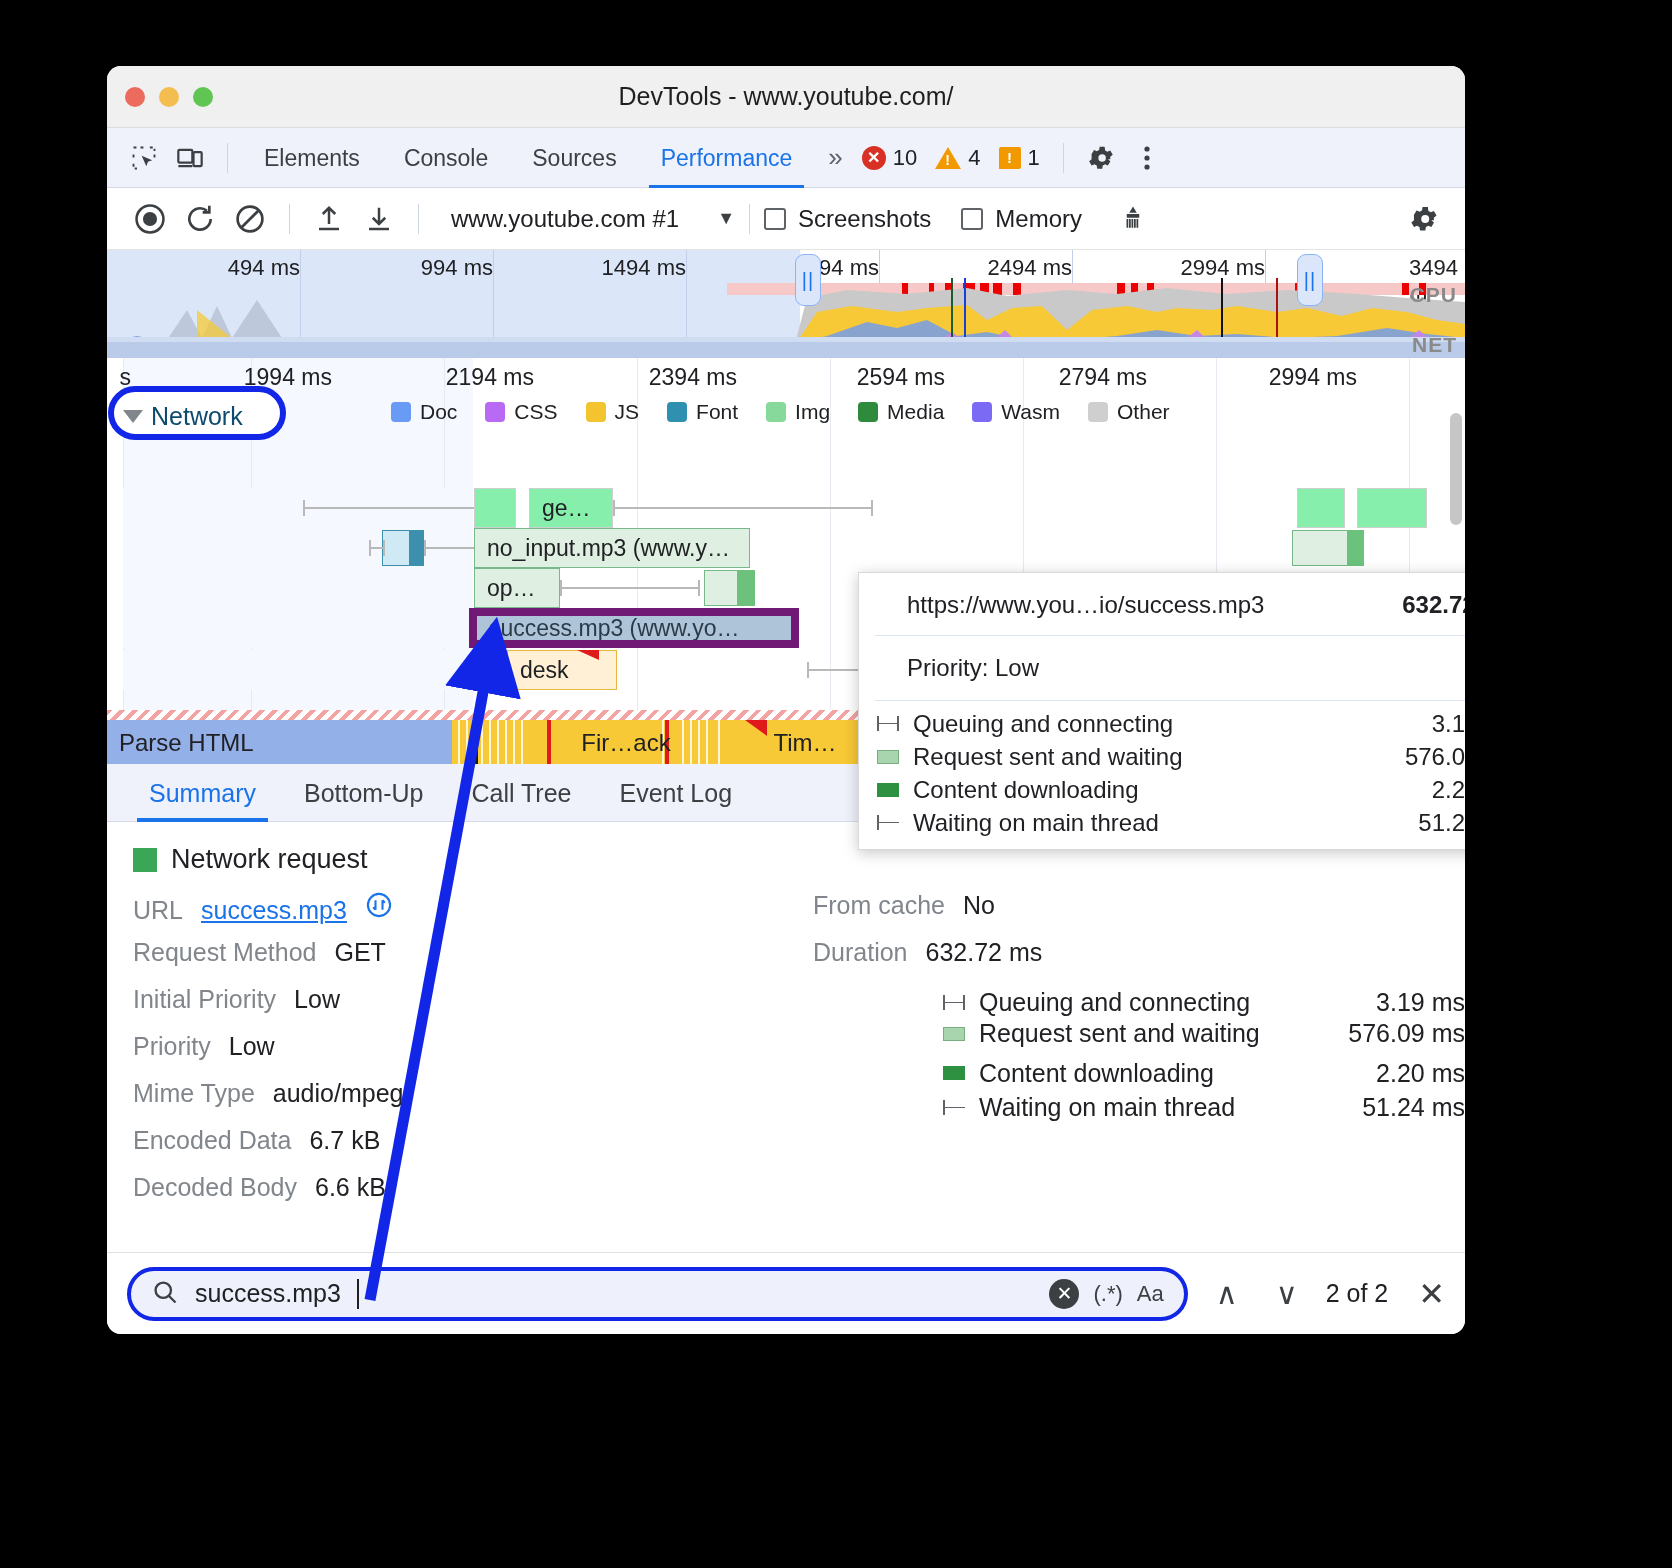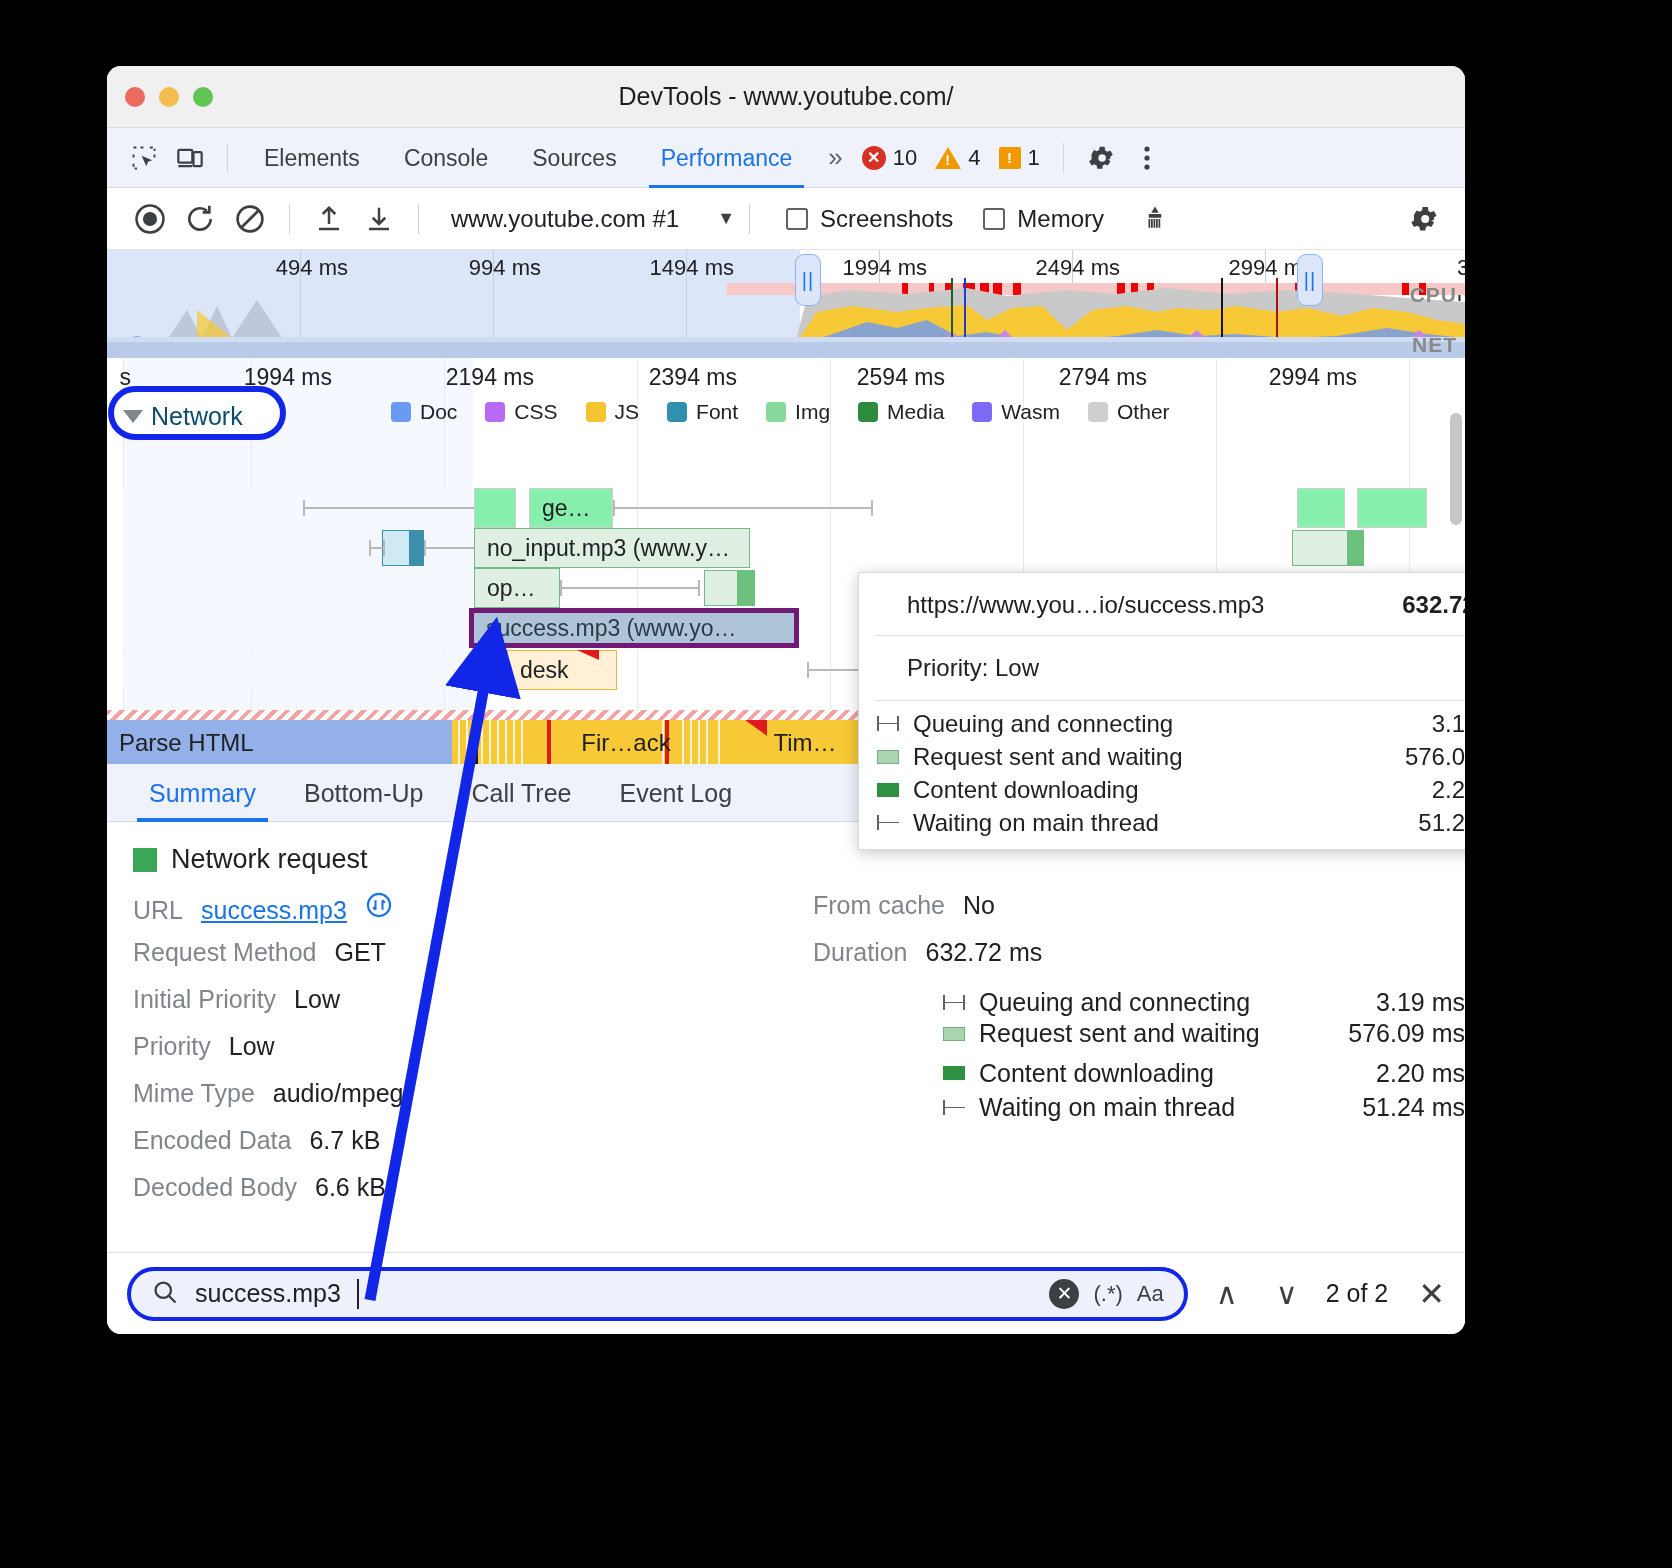--- a/index.html
+++ b/index.html
@@ -75,26 +75,26 @@
     display:flex;align-items:center;justify-content:center; border-radius:2px 2px 2px 0;}
 
   
   .perftoolbar {
     height: 62px; background:#fff; border-bottom:1px solid #e3e3e3;
     display:flex; align-items:center; padding-left: 18px; gap: 0;
   }
   .pt-icon { width:50px;height:50px;display:flex;align-items:center;justify-content:center;color:#3c4043; }
   .sel-label { font-size:24px; color:#202124; margin-left: 18px; }
   .caret-dn { margin-left:38px; font-size:18px; color:#3c4043; }
-  .cbx { display:flex; align-items:center; gap:12px; font-size:24px; color:#202124;margin-left:22px; }
+  .cbx { display:flex; align-items:center; gap:12px; font-size:24px; color:#202124; }
   .cbx .box { width:22px;height:22px;border:2px solid #5f6368;border-radius:3px; }
 
   
   .overview { height: 108px; position:relative; background:#dce6f9; overflow:hidden; }
-  .ov-tick { position:absolute; top:5px; font-size:22px; color:#202124; transform:translateX(-100%);margin-left:48px; }
+  .ov-tick { position:absolute; top:5px; font-size:22px; color:#202124; transform:translateX(-100%); }
   .ov-vline { position:absolute; top:0; bottom:0; width:1px; background:#c2cfe8; }
   .ov-white { position:absolute; top:0; bottom:0; background:#ffffff; }
   .ov-cpu { position:absolute; right:8px; top:33px; font-size:21px; color:#8a8a8a; font-weight:bold; letter-spacing:1px;}
   .ov-net { position:absolute; right:8px; bottom:1px; font-size:21px; color:#8a8a8a; font-weight:bold; letter-spacing:1px;}
   .ov-netband { position:absolute; left:0; right:0; bottom:0; height:16px; background:#b9cbe8; }
   .ov-netband2 { position:absolute; left:0; right:0; bottom:16px; height:5px; background:#cfdcf2; }
   .handle {
     position:absolute; top:4px; width:26px; height:52px; border-radius:9px;
     background:#dbe6fb; border:1px solid #8ab4f8;
     display:flex;align-items:center;justify-content:center;
@@ -121,21 +121,21 @@
     border:6px solid #1226e8; border-radius:28px; background:#fff;
   }
 
   .reqrow { position:absolute; height:40px; }
   .reqbar {
     position:absolute; top:0; height:40px; border:1px solid #78b98a;
     background:#dff0e2; font-size:23px; color:#202124;
     display:flex; align-items:center; padding-left:12px; white-space:nowrap; overflow:hidden;
   }
   .reqbar.gray { background:#86efac; border-color:#cfcfcf; }
-  .reqbar.sel { background:#aec4d8; border:5px solid #701a75; color:#2b3a49; }
+  .reqbar.sel { background:#aec4d8; border:8px solid #701a75; color:#2b3a49; }
   .whisker { position:absolute; top:19px; height:2px; background:#b9b9b9; }
   .whisker::before, .whisker::after {
     content:""; position:absolute; top:-7px; width:2px; height:16px; background:#b9b9b9;
   }
   .whisker::before { left:0; } .whisker::after { right:0; }
 
   .greenblock { position:absolute; top:2px; height:36px; background:#dff0e2; border:1px solid #78b98a; }
   .greendark { position:absolute; top:2px; height:36px; background:#6cc17d; }
   .blueblock { position:absolute; top:2px; height:36px; background:#cfe9f5; border:1px solid #3d8fae; }
   .bluedark  { position:absolute; top:2px; height:36px; background:#3d8fae; }

